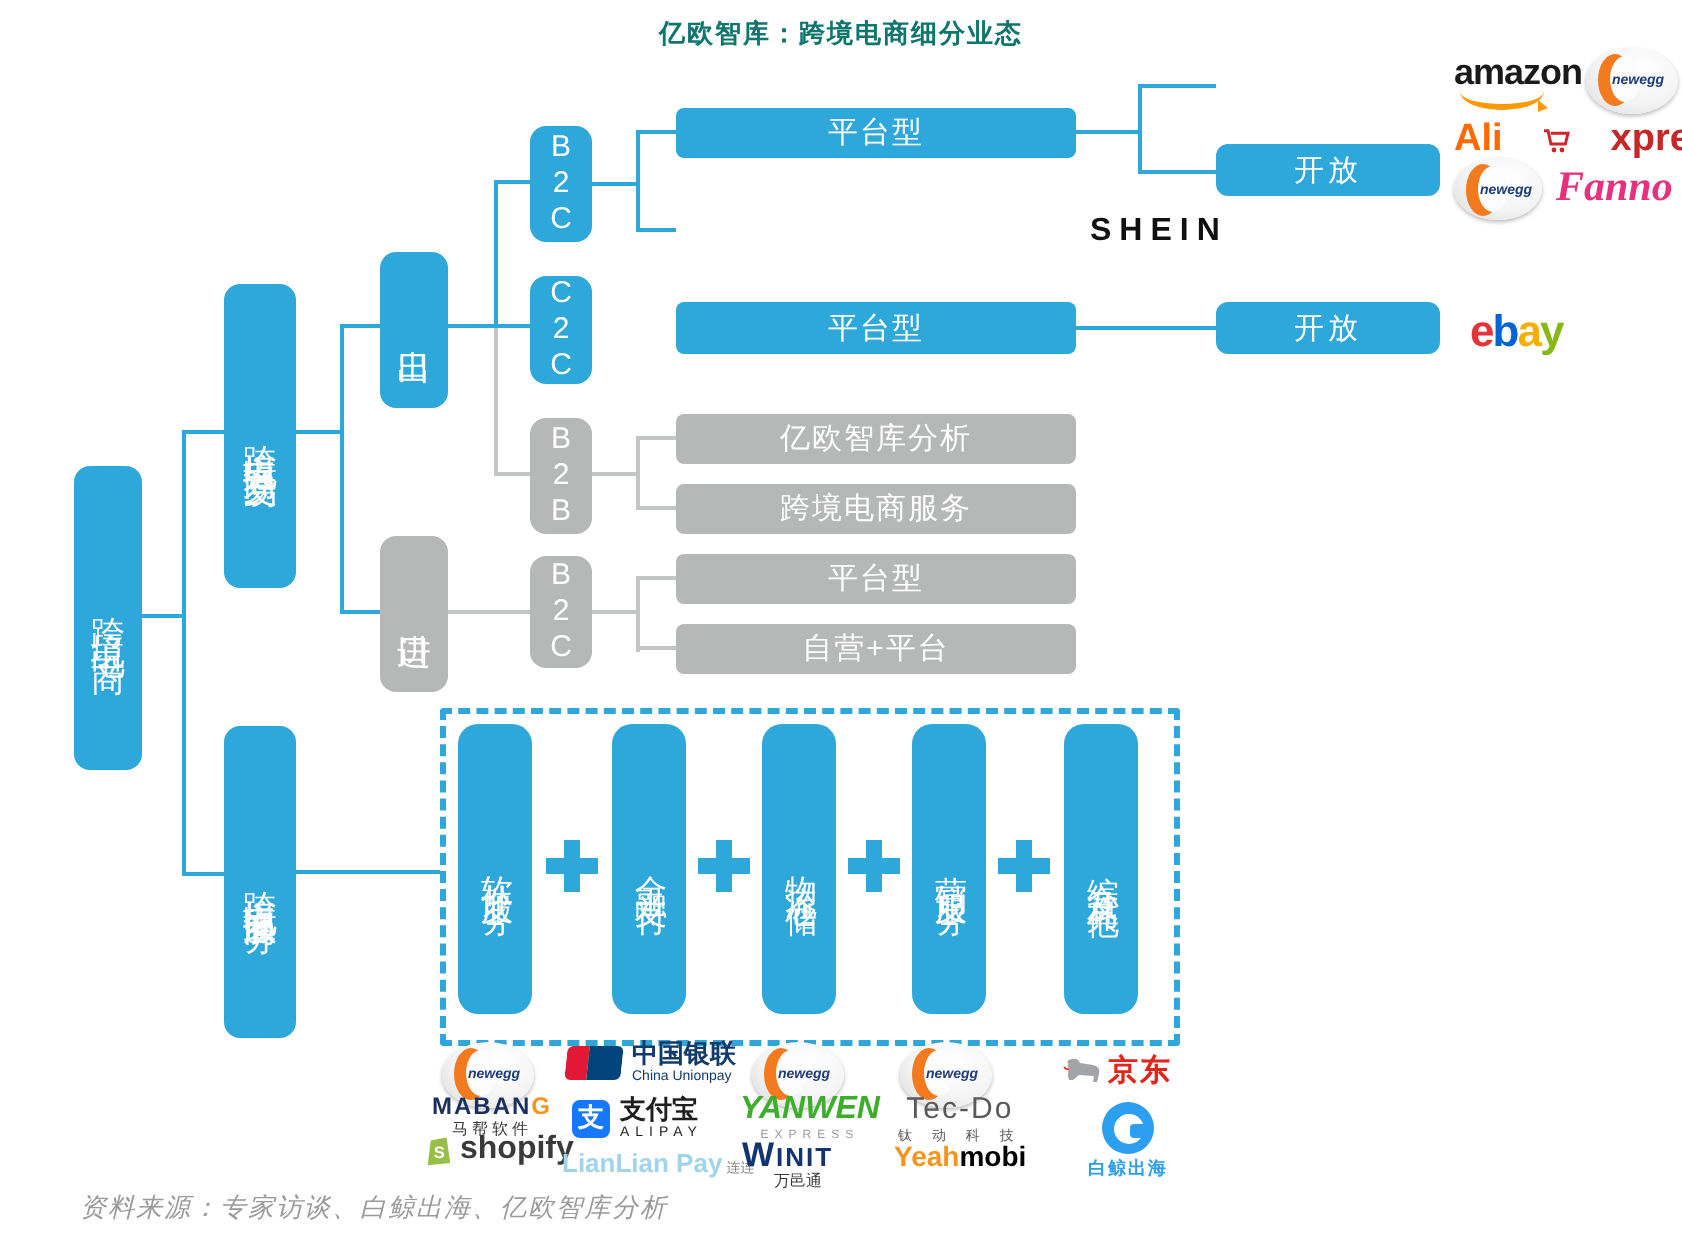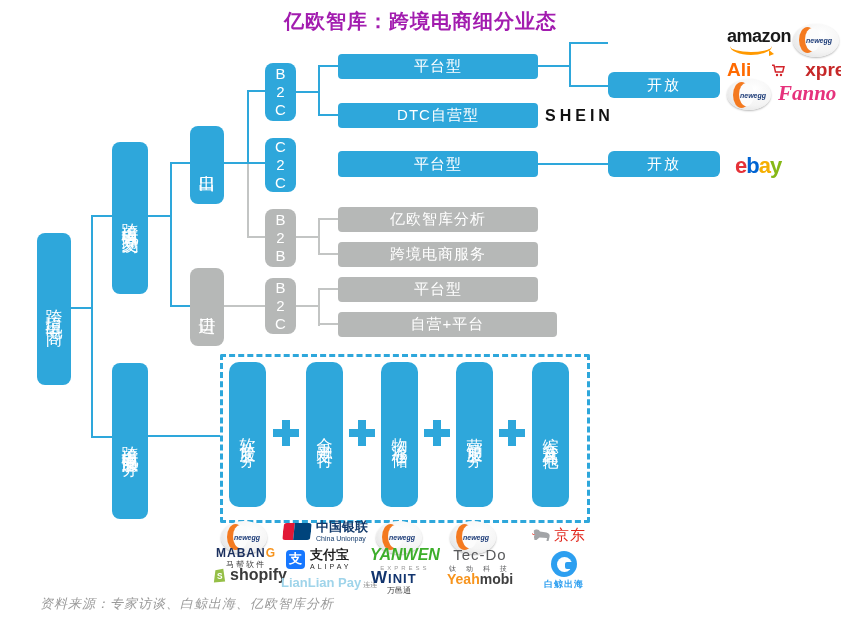--- a/index.html
+++ b/index.html
@@ -5,21 +5,21 @@
   :root{
     --blue:#2EA7DB;
     --gray:#B6B8B7;
     --grayline:#C3C5C4;
   }
   html,body{margin:0;padding:0;background:#fff;}
   body{font-family:"Liberation Sans","DejaVu Sans",sans-serif;}
   .canvas{position:relative;width:841px;height:620px;background:#fff;overflow:hidden;}
 
   .title{position:absolute;left:0;right:0;top:8px;margin:0;text-align:center;
-         font-size:20px;font-weight:bold;color:#a21caf;letter-spacing:1px;}
+         font-size:13px;font-weight:bold;color:#0f766e;letter-spacing:1px;}
 
   
   .cn{position:absolute;display:block;background:var(--blue);}
   .cn.h{height:2px;} .cn.v{width:2px;}
   .cn.gl{background:var(--grayline);}
 
   
   .node{position:absolute;background:var(--blue);color:#fff;border-radius:8px;
         display:flex;align-items:center;justify-content:center;text-align:center;}
   .node.gray{background:var(--gray);}
@@ -92,24 +92,24 @@
 
   .winit{display:flex;align-items:baseline;gap:1px;}
   .winit-w{font-size:17px;font-weight:bold;color:#12356f;line-height:1;}
   .winit-rest{font-size:13px;font-weight:bold;color:#12356f;letter-spacing:1px;line-height:1;}
   .winit-cn{font-size:8px;color:#3a3a3a;margin-top:1px;margin-left:16px;}
 
   .tecdo{font-size:15px;color:#58595b;letter-spacing:1px;line-height:1;}
   .tecdo-cn{font-size:7px;color:#58595b;letter-spacing:4px;margin-top:3px;}
 
   .yeah{font-size:14px;font-weight:bold;color:#f7941d;line-height:1;}
-  .mobi{font-size:14px;font-weight:bold;color:#404040;line-height:1;}
+  .mobi{font-size:14px;font-weight:bold;color:#000000;line-height:1;}
 
   .jd{display:flex;align-items:center;gap:3px;}
-  .jd-cn{font-size:15px;font-weight:normal;color:#e1251b;letter-spacing:1px;}
+  .jd-cn{font-size:15px;font-weight:bold;color:#e1251b;letter-spacing:1px;}
 
   .whale{width:26px;height:26px;border-radius:50%;background:#2d9ff0;position:relative;}
   .whale::after{content:"";position:absolute;left:6px;top:6px;width:15px;height:15px;border-radius:50%;background:#fff;}
   .whale::before{content:"";position:absolute;right:3px;top:11px;width:9px;height:7px;background:#2d9ff0;
                  border-radius:2px;z-index:1;}
   .bj-cn{font-size:9px;font-weight:bold;color:#2d9ff0;letter-spacing:1px;margin-top:3px;text-align:center;}
 
   .source{position:absolute;left:40px;top:595px;font-size:13px;font-style:italic;color:#9a9a9a;letter-spacing:1px;}
 </style>
 </head>
@@ -186,41 +186,38 @@
   </div>
 
   <div class="node gray" style="left:265px;top:278px;width:31px;height:56px">
     <span class="vtext abc">B2C</span>
   </div>
 
   <div class="node wide" style="left:338px;top:54px;width:200px;height:25px">
     <span>平台型</span>
   </div>
 
-  <div class="node wide" style="left:338px;top:103px;width:200px;height:25px">
-    <span>DTC自营型</span>
-  </div>
 
   <div class="node wide" style="left:338px;top:151px;width:200px;height:26px">
     <span>平台型</span>
   </div>
 
   <div class="node wide gray" style="left:338px;top:207px;width:200px;height:25px">
     <span>亿欧智库分析</span>
   </div>
 
   <div class="node wide gray" style="left:338px;top:242px;width:200px;height:25px">
     <span>跨境电商服务</span>
   </div>
 
   <div class="node wide gray" style="left:338px;top:277px;width:200px;height:25px">
     <span>平台型</span>
   </div>
 
-  <div class="node wide gray" style="left:338px;top:312px;width:219px;height:25px">
+  <div class="node wide gray" style="left:338px;top:312px;width:200px;height:25px">
     <span>自营+平台</span>
   </div>
 
 
   <div class="node rbox" style="left:608px;top:72px;width:112px;height:26px">
     <span>开放</span>
   </div>
 
   <div class="node rbox" style="left:608px;top:151px;width:112px;height:26px">
     <span>开放</span>

